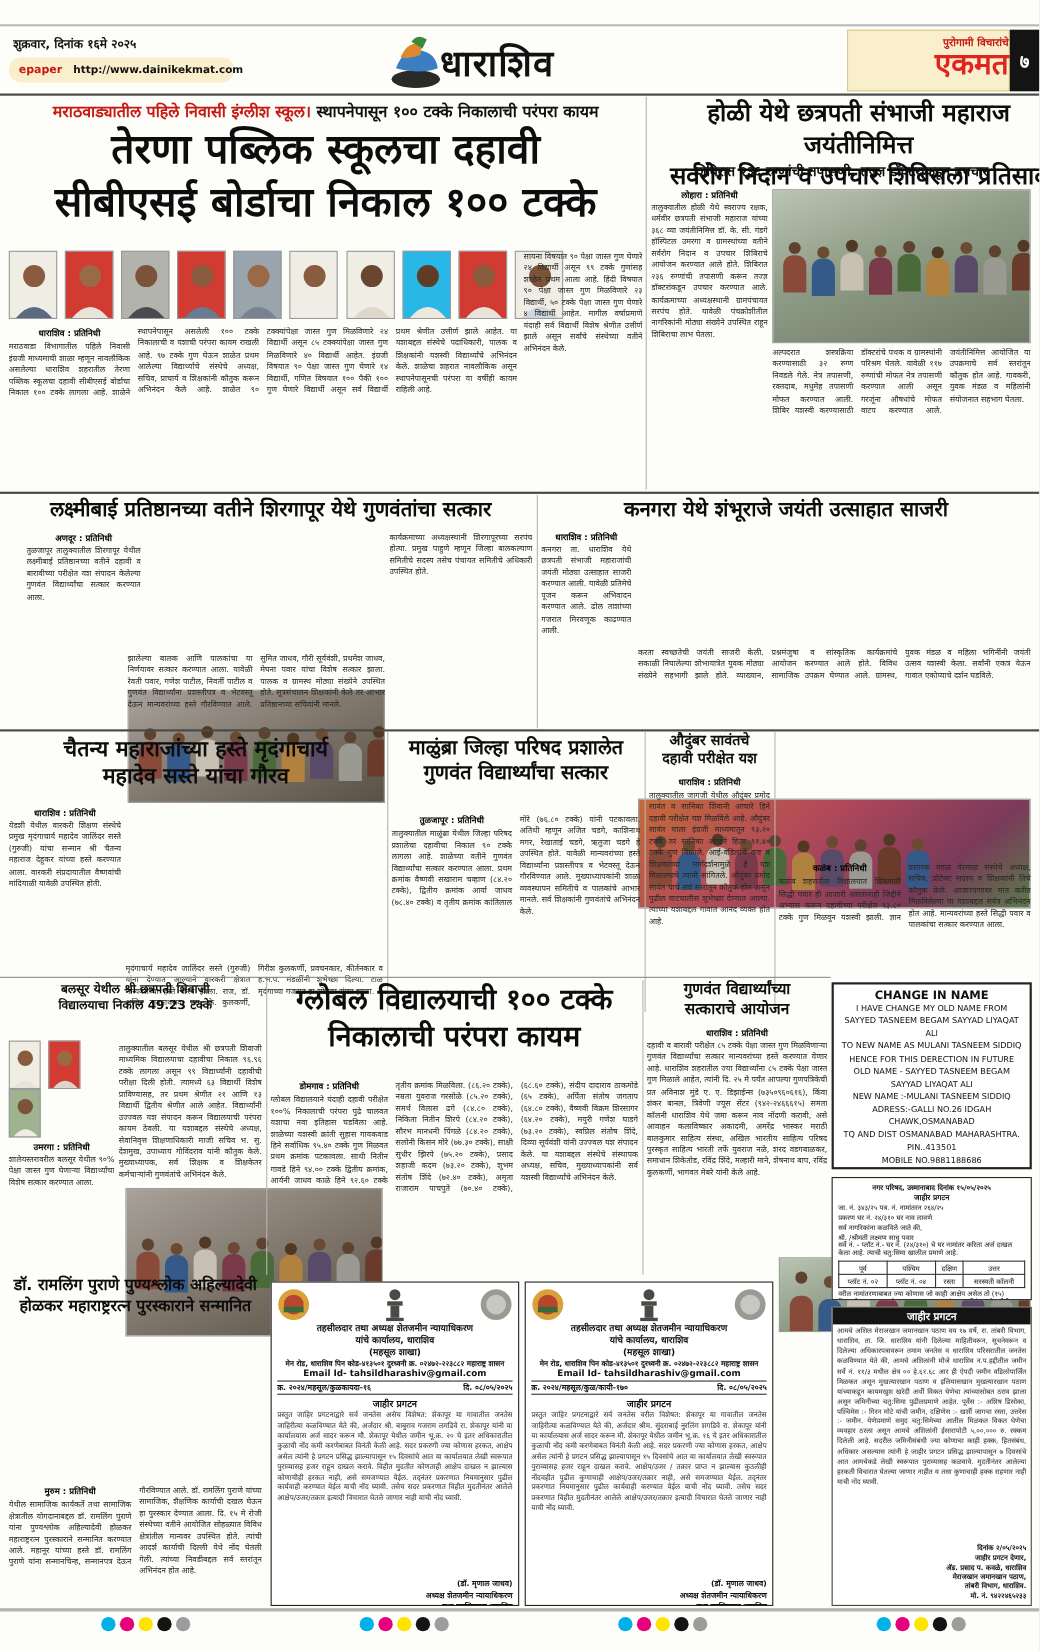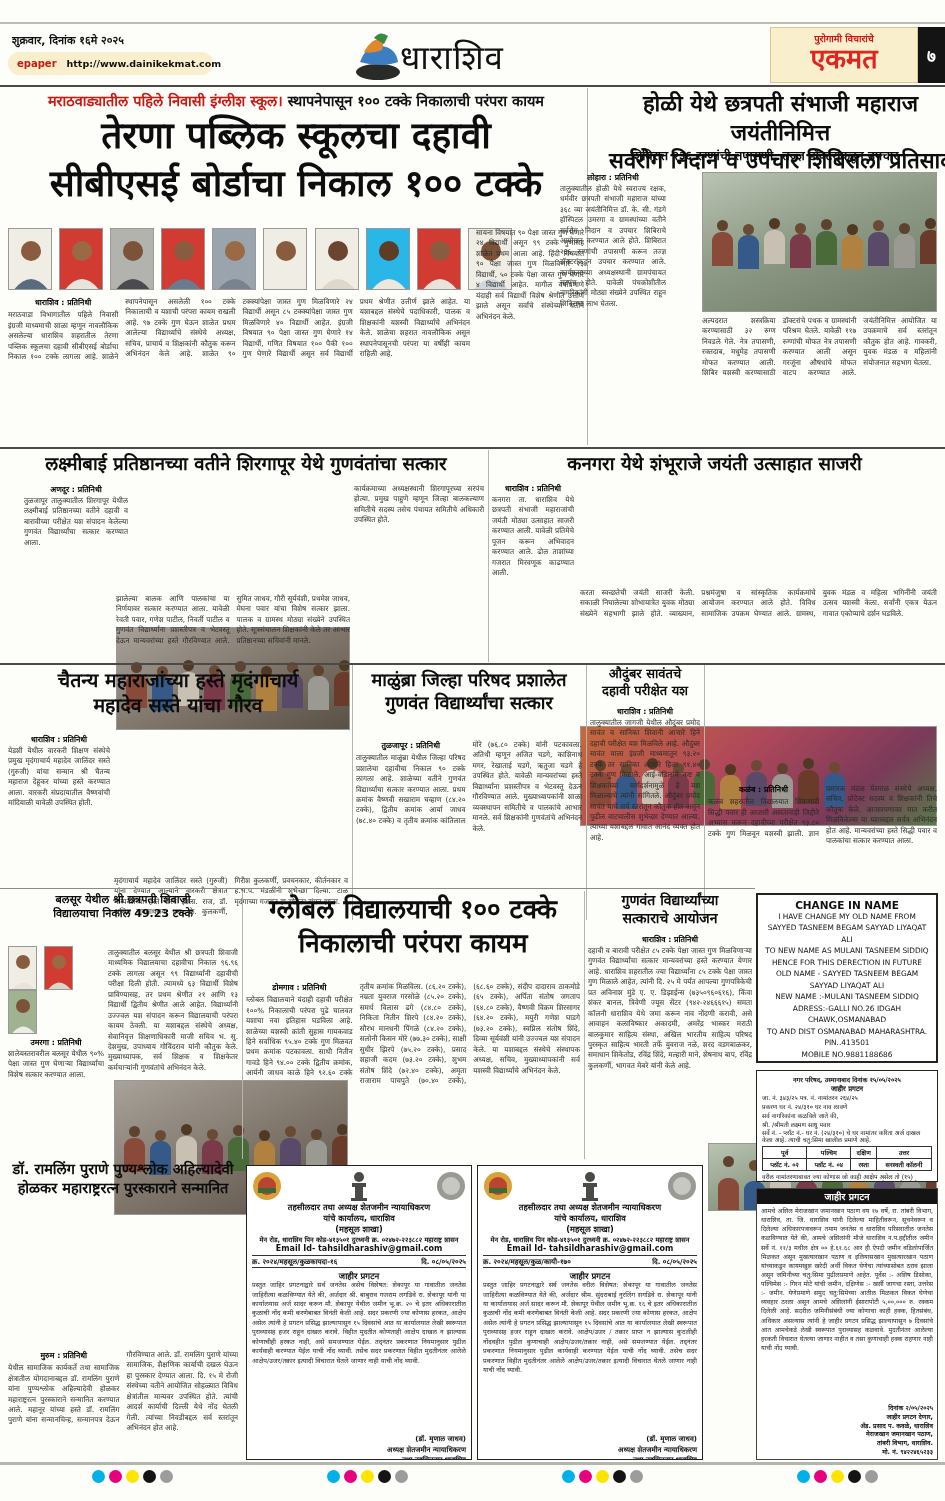--- a/index.html
+++ b/index.html
@@ -27,21 +27,21 @@
     box-shadow:26px 3px 0 #355a8a,52px -2px 0 #c8c0b2,78px 2px 0 #7a3a4a,104px -1px 0 #4a6a3a,130px 3px 0 #b0813f,156px 0 0 #5a4a6a,182px 2px 0 #9a9a92,208px -2px 0 #6a3a2a,234px 1px 0 #355a8a}
   .shot{display:inline-block;width:44px;height:62px;margin-right:2px;border:1px solid #999;vertical-align:top;overflow:hidden}
   .s-white{background:#f0ede4}.s-red{background:#d23b32}.s-gray{background:#b3b3ad}
   .s-cyan{background:#29b7e8}.s-blue{background:#9aa4ac}.s-green{background:#9fb391}
   .notice-box{border:1.2px solid #222;background:#fff;padding:4px 5px;overflow:hidden}
   .pre{white-space:pre-line}
   .dotrow{position:absolute;top:1470px;display:flex;gap:4px}
   .dot{width:13px;height:13px;border-radius:50%}
   .d-c{background:#00b0e8}.d-m{background:#e6007e}.d-y{background:#ffe400}.d-k{background:#141414}.d-g{background:#9c9c9c}
   .tbl{width:100%;border-collapse:collapse;font-size:6.4px;margin:2px 0}
-  .tbl th,.tbl td{border:1px solid #333;text-align:center;padding:1px 2px;font-weight:bold}
+  .tbl th,.tbl td{border:1px solid #333;text-align:center;padding:1px 2px;font-weight:normal}
   .emblem-row{display:flex;justify-content:space-between;align-items:center}
   .seal{width:30px;height:30px;border-radius:50%}
 </style>
 </head>
 <body>
 
 <div class="page">
 
   <div class="abs" style="left:0;top:22px;width:945px;height:2px;background:#bcbcb6"></div>
 
@@ -52,23 +52,23 @@
     <span style="width:9px;height:9px;border-radius:50%;background:var(--accent-red);display:inline-block"></span>
     <span style="font-weight:bold;font-size:9.5px">http://www.dainikekmat.com</span>
   </div>
 
   <svg class="abs" style="left:352px;top:28px" width="52" height="54" viewBox="0 0 52 54">
     <ellipse cx="26" cy="44" rx="22" ry="8" fill="#2a2a28"></ellipse>
     <path d="M8 34 Q16 14 30 18 Q44 20 46 34 Q30 40 8 34Z" fill="#3b7ec2"></path>
     <path d="M12 24 Q20 8 32 12 L30 22 Q20 26 12 24Z" fill="#e0892c"></path>
     <path d="M22 10 Q28 2 36 8 L32 16Z" fill="#3a8a3e"></path>
   </svg>
-  <div class="abs" style="left:400px;top:34px;font-size:33px;font-weight:normal;letter-spacing:1px">धाराशिव</div>
-
-  <div class="abs" style="left:770px;top:27px;width:148px;height:56px;background:var(--cream);border:1px solid #d8c88e;text-align:center;padding-top:4px">
+  <div class="abs" style="left:400px;top:34px;font-size:33px;font-weight:bold;letter-spacing:1px">धाराशिव</div>
+
+  <div class="abs" style="left:770px;top:27px;width:148px;height:56px;background:var(--cream);border:1px solid #d8c88e;text-align:right;padding-top:4px">
     <div style="color:var(--accent-red);font-size:9.5px;font-weight:bold">पुरोगामी विचारांचे</div>
     <div style="color:var(--brand-red);font-size:27px;font-weight:bold;line-height:1.05">एकमत</div>
   </div>
   <div class="abs" style="left:918px;top:27px;width:27px;height:56px;background:#141414;color:#fff;display:flex;align-items:center;justify-content:center;font-size:17px;font-weight:bold">७</div>
 
   <div class="rule" style="left:0;top:85px;width:945px"></div>
 
   <div class="abs" style="left:8px;top:90px;width:576px;text-align:center;font-size:14.5px;font-weight:bold">
     <span style="color:var(--accent-red)">मराठवाड्यातील पहिले निवासी इंग्लीश स्कूल।</span>
     <span>स्थापनेपासून १०० टक्के निकालाची परंपरा कायम</span>
@@ -131,21 +131,21 @@
   </div>
 
   <div class="vr" style="left:587px;top:88px;height:357px"></div>
 
   <div class="abs hl" style="left:608px;top:90px;width:345px;font-size:22px">
     <div>होळी येथे छत्रपती संभाजी महाराज जयंतीनिमित्त</div>
     <div>सर्वरोग निदान व उपचार शिबिराला प्रतिसाद</div>
   </div>
   <div class="abs hl" style="left:592px;top:148px;width:345px;font-size:12.5px">शिबिरात २३६ रुग्णांची तपासणी, तज्ज्ञ डॉक्टरांकडून उपचार</div>
 
-  <div class="abs" style="left:560px;top:172px;width:106px;height:273px;overflow:hidden">
+  <div class="abs" style="left:592px;top:172px;width:106px;height:273px;overflow:hidden">
     <div class="dl">लोहारा : प्रतिनिधी</div>
     <div class="bt">तालुक्यातील होळी येथे स्वराज्य रक्षक, धर्मवीर छत्रपती संभाजी महाराज यांच्या ३६८ व्या जयंतीनिमित्त डॉ. के. सी. गंडगे हॉस्पिटल उमरगा व ग्रामस्थांच्या वतीने सर्वरोग निदान व उपचार शिबिराचे आयोजन करण्यात आले होते. शिबिरात २३६ रुग्णांची तपासणी करून तज्ज्ञ डॉक्टरांकडून उपचार करण्यात आले. कार्यक्रमाच्या अध्यक्षस्थानी ग्रामपंचायत सरपंच होते. यावेळी पंचक्रोशीतील नागरिकांनी मोठ्या संख्येने उपस्थित राहून शिबिराचा लाभ घेतला.</div>
   </div>
 
   <div class="abs news-photo" style="left:702px;top:172px;width:235px;height:140px">
     <div class="heads"></div>
     <div class="torsos"></div>
   </div>
 
   <div class="abs" style="left:702px;top:316px;width:235px;height:129px;overflow:hidden">

